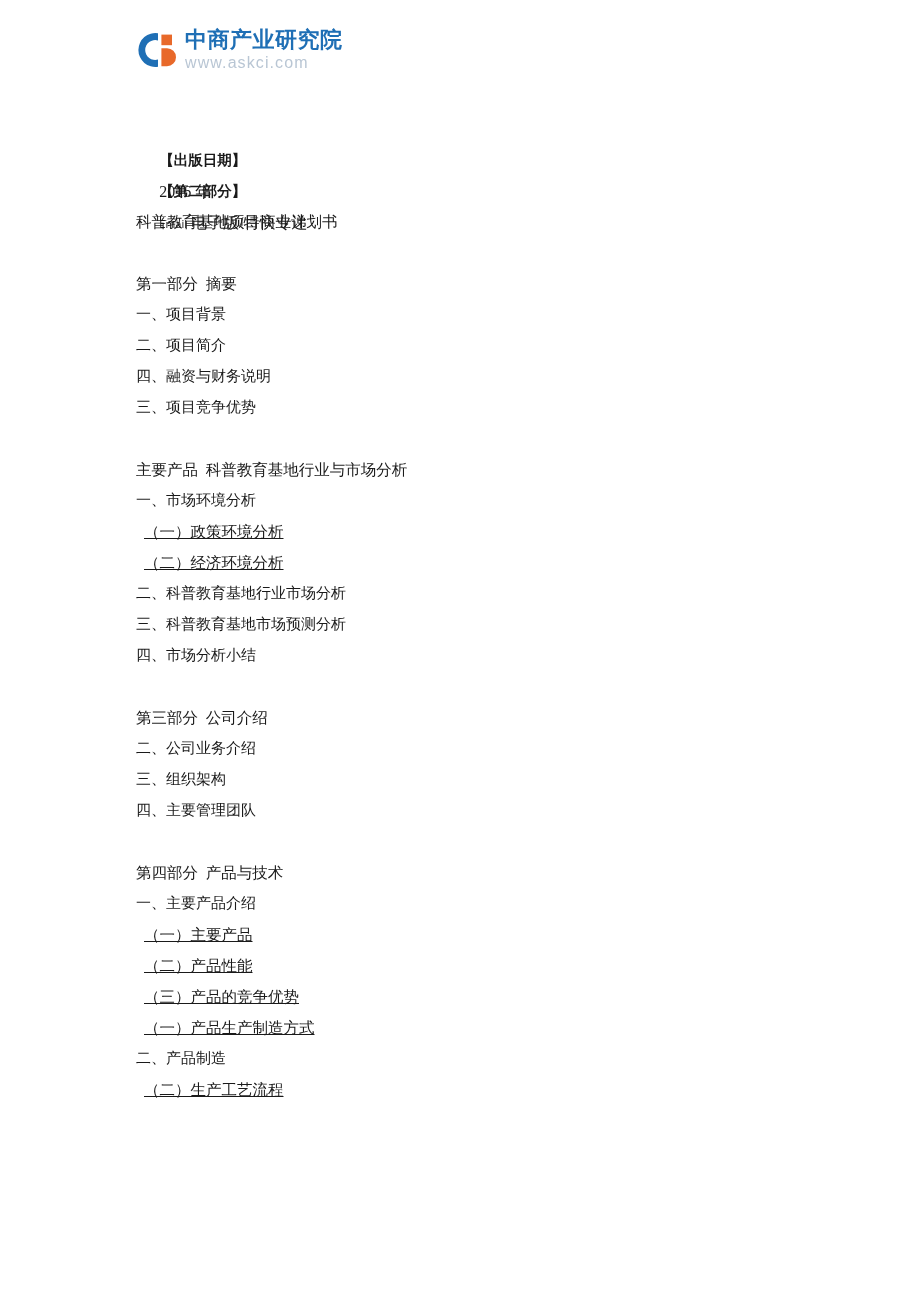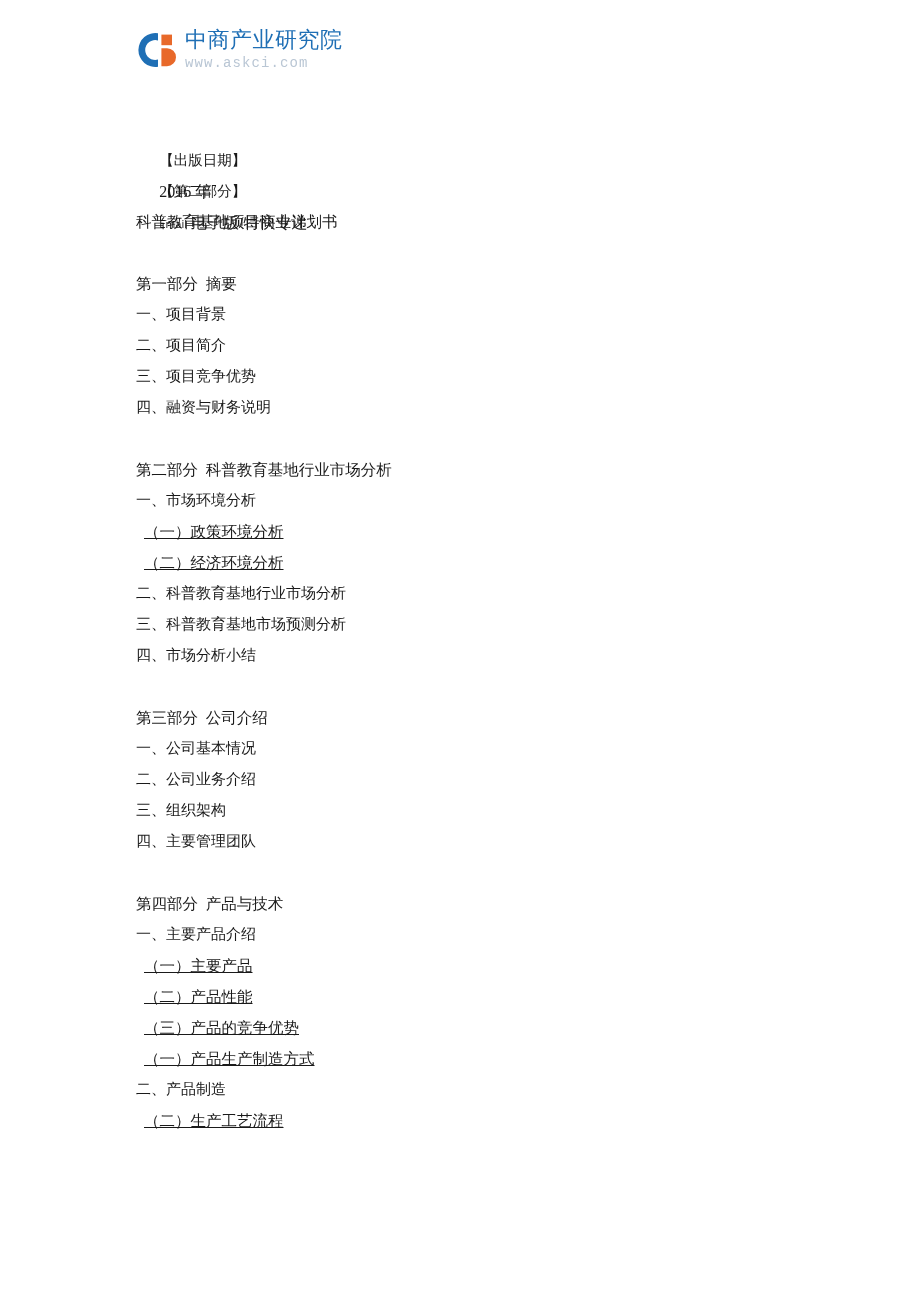--- a/index.html
+++ b/index.html
@@ -44,30 +44,30 @@
   .logo-mark svg { display: block; }
 
   .logo-words {
     display: flex;
     flex-direction: column;
     justify-content: center;
     height: 44px;
   }
   .logo-cn {
     font-family: "DejaVu Sans", "Liberation Sans", sans-serif;
-    font-weight: normal;
+    font-weight: bold;
     font-size: 22px;
     line-height: 24px;
     letter-spacing: 0.5px;
     color: #1f6fb5;
     white-space: nowrap;
   }
   .logo-url {
-    font-family: Liberation Mono, monospace;
-    font-size: 14px;
+    font-family: Liberation Sans, sans-serif;
+    font-size: 16px;
     line-height: 18px;
     letter-spacing: 1.1px;
     color: #b9c6d4;
     white-space: nowrap;
     margin-top: 2px;
   }
 
   
   #doc-body {
     position: absolute;
@@ -82,21 +82,21 @@
     height: 31px;
     color: #1a1a1a;
     white-space: pre;
     font-family: "Liberation Serif", "DejaVu Serif", serif;
   }
   .line.meta {
     font-size: 15.5px;
   }
   .line .lbl {
     font-family: "DejaVu Sans", "Liberation Sans", sans-serif;
-    font-weight: normal;
+    font-weight: bold;
     font-size: 14.5px;
     text-align: center;
   }
   .line .val {
     font-family: "Liberation Serif", "DejaVu Serif", serif;
     font-size: 16px;
   }
   .line .val-latin {
     font-family: "DejaVu Sans", "Liberation Sans", sans-serif;
     font-size: 10px;
@@ -144,37 +144,36 @@
 
     <div class="spacer"></div>
 
     <div class="line title">科普教育基地项目商业计划书</div>
 
     <div class="spacer"></div>
 
     <div class="line part">第一部分  摘要</div>
     <div class="line item">一、项目背景</div>
     <div class="line item">二、项目简介</div>
+    <div class="line item">四、融资与财务说明</div>
     <div class="line item">三、项目竞争优势</div>
-    <div class="line item">四、融资与财务说明</div>
 
     <div class="spacer"></div>
 
-    <div class="line part">第二部分  科普教育基地行业市场分析</div>
+    <div class="line part">主要产品  科普教育基地行业与市场分析</div>
     <div class="line item">一、市场环境分析</div>
     <div class="line subitem">（一）政策环境分析</div>
     <div class="line subitem">（二）经济环境分析</div>
     <div class="line item">二、科普教育基地行业市场分析</div>
     <div class="line item">三、科普教育基地市场预测分析</div>
     <div class="line item">四、市场分析小结</div>
 
     <div class="spacer"></div>
 
     <div class="line part">第三部分  公司介绍</div>
-    <div class="line item">一、公司基本情况</div>
     <div class="line item">二、公司业务介绍</div>
     <div class="line item">三、组织架构</div>
     <div class="line item">四、主要管理团队</div>
 
     <div class="spacer"></div>
 
     <div class="line part">第四部分  产品与技术</div>
     <div class="line item">一、主要产品介绍</div>
     <div class="line subitem">（一）主要产品</div>
     <div class="line subitem">（二）产品性能</div>

